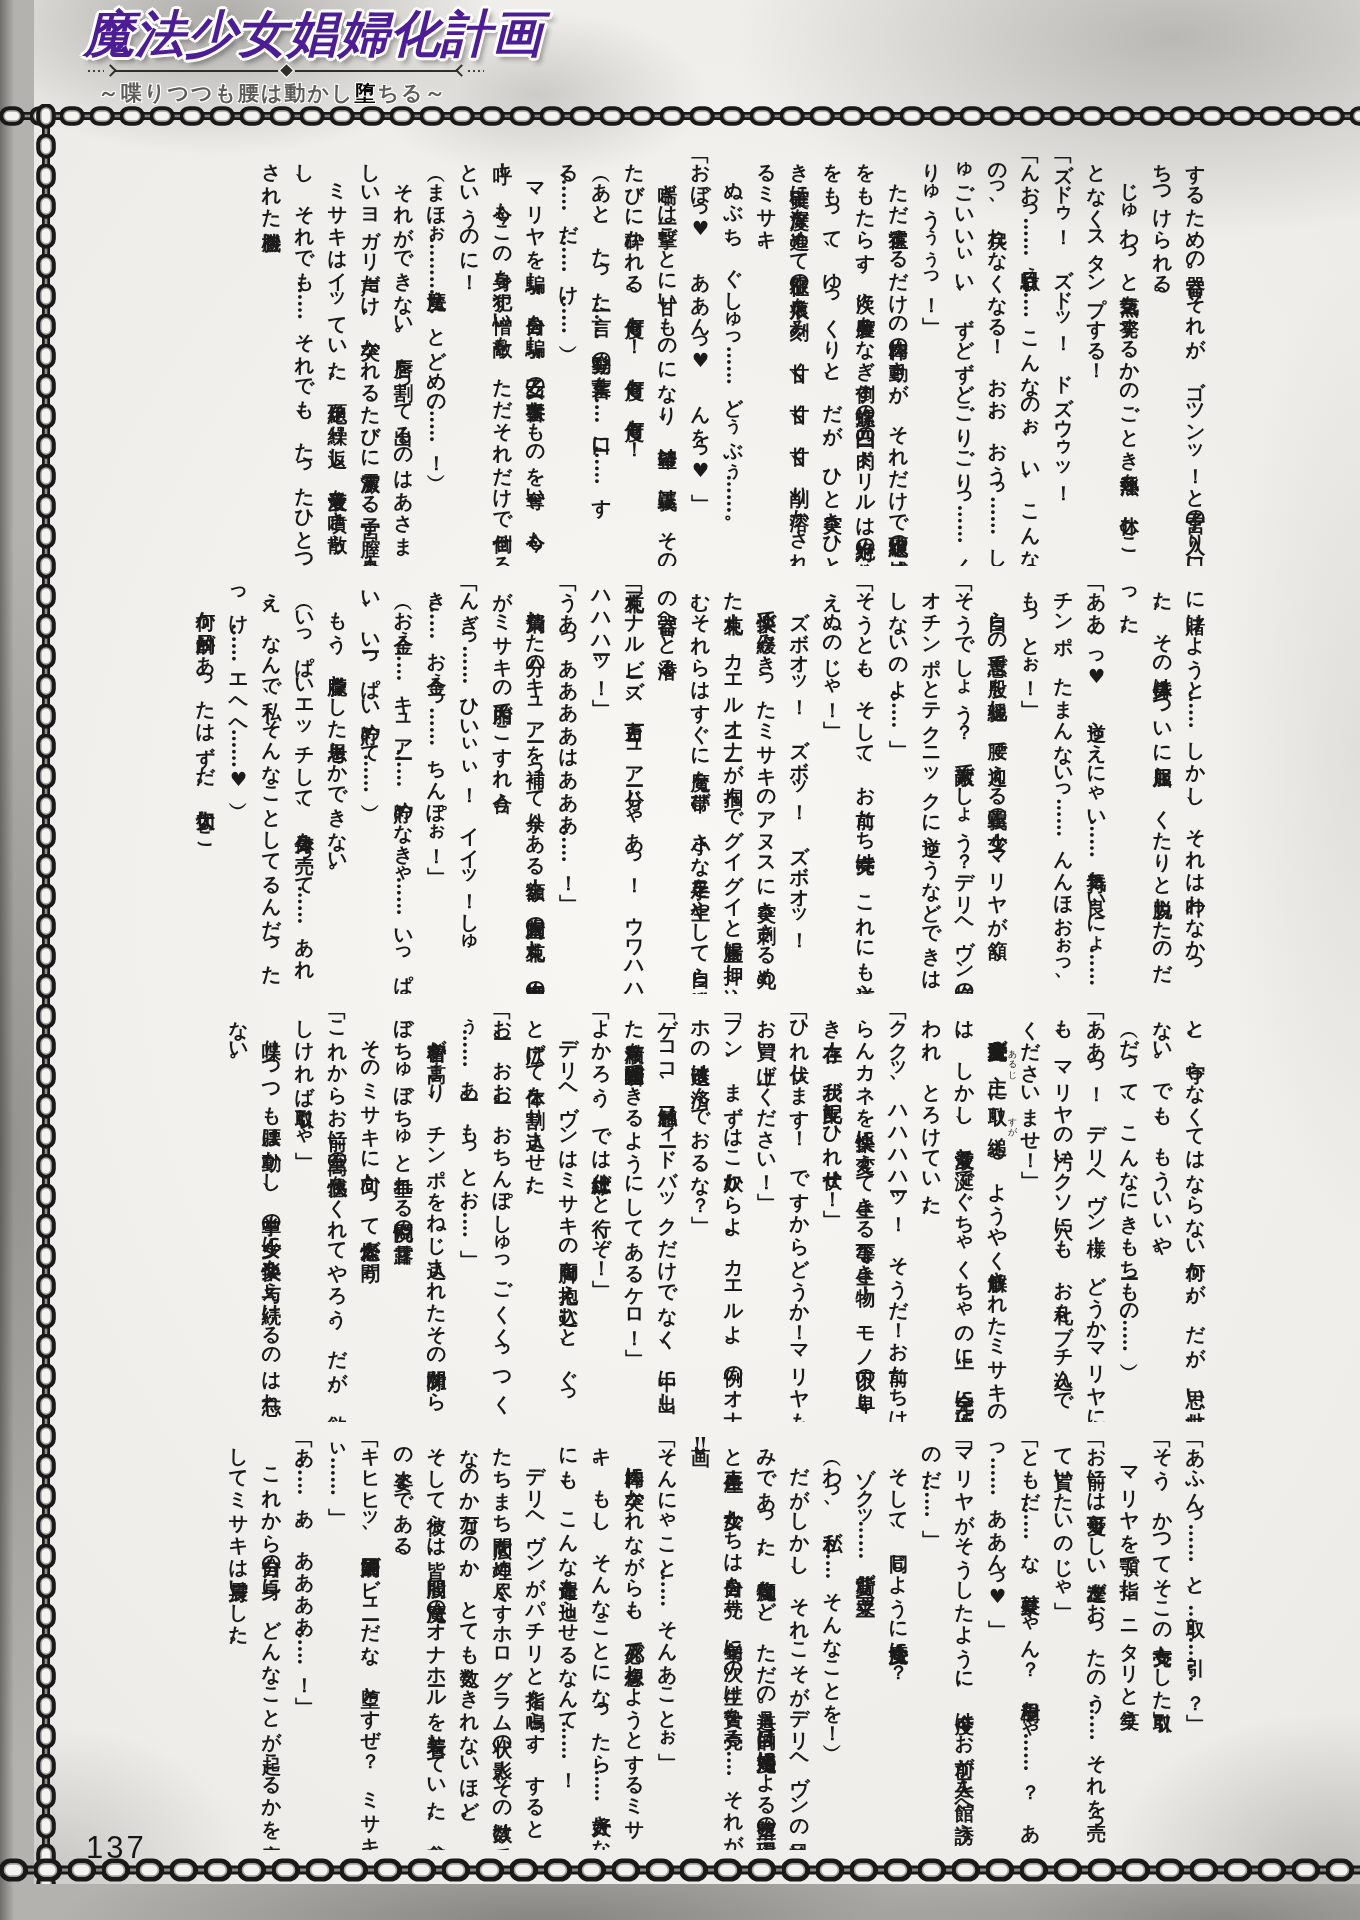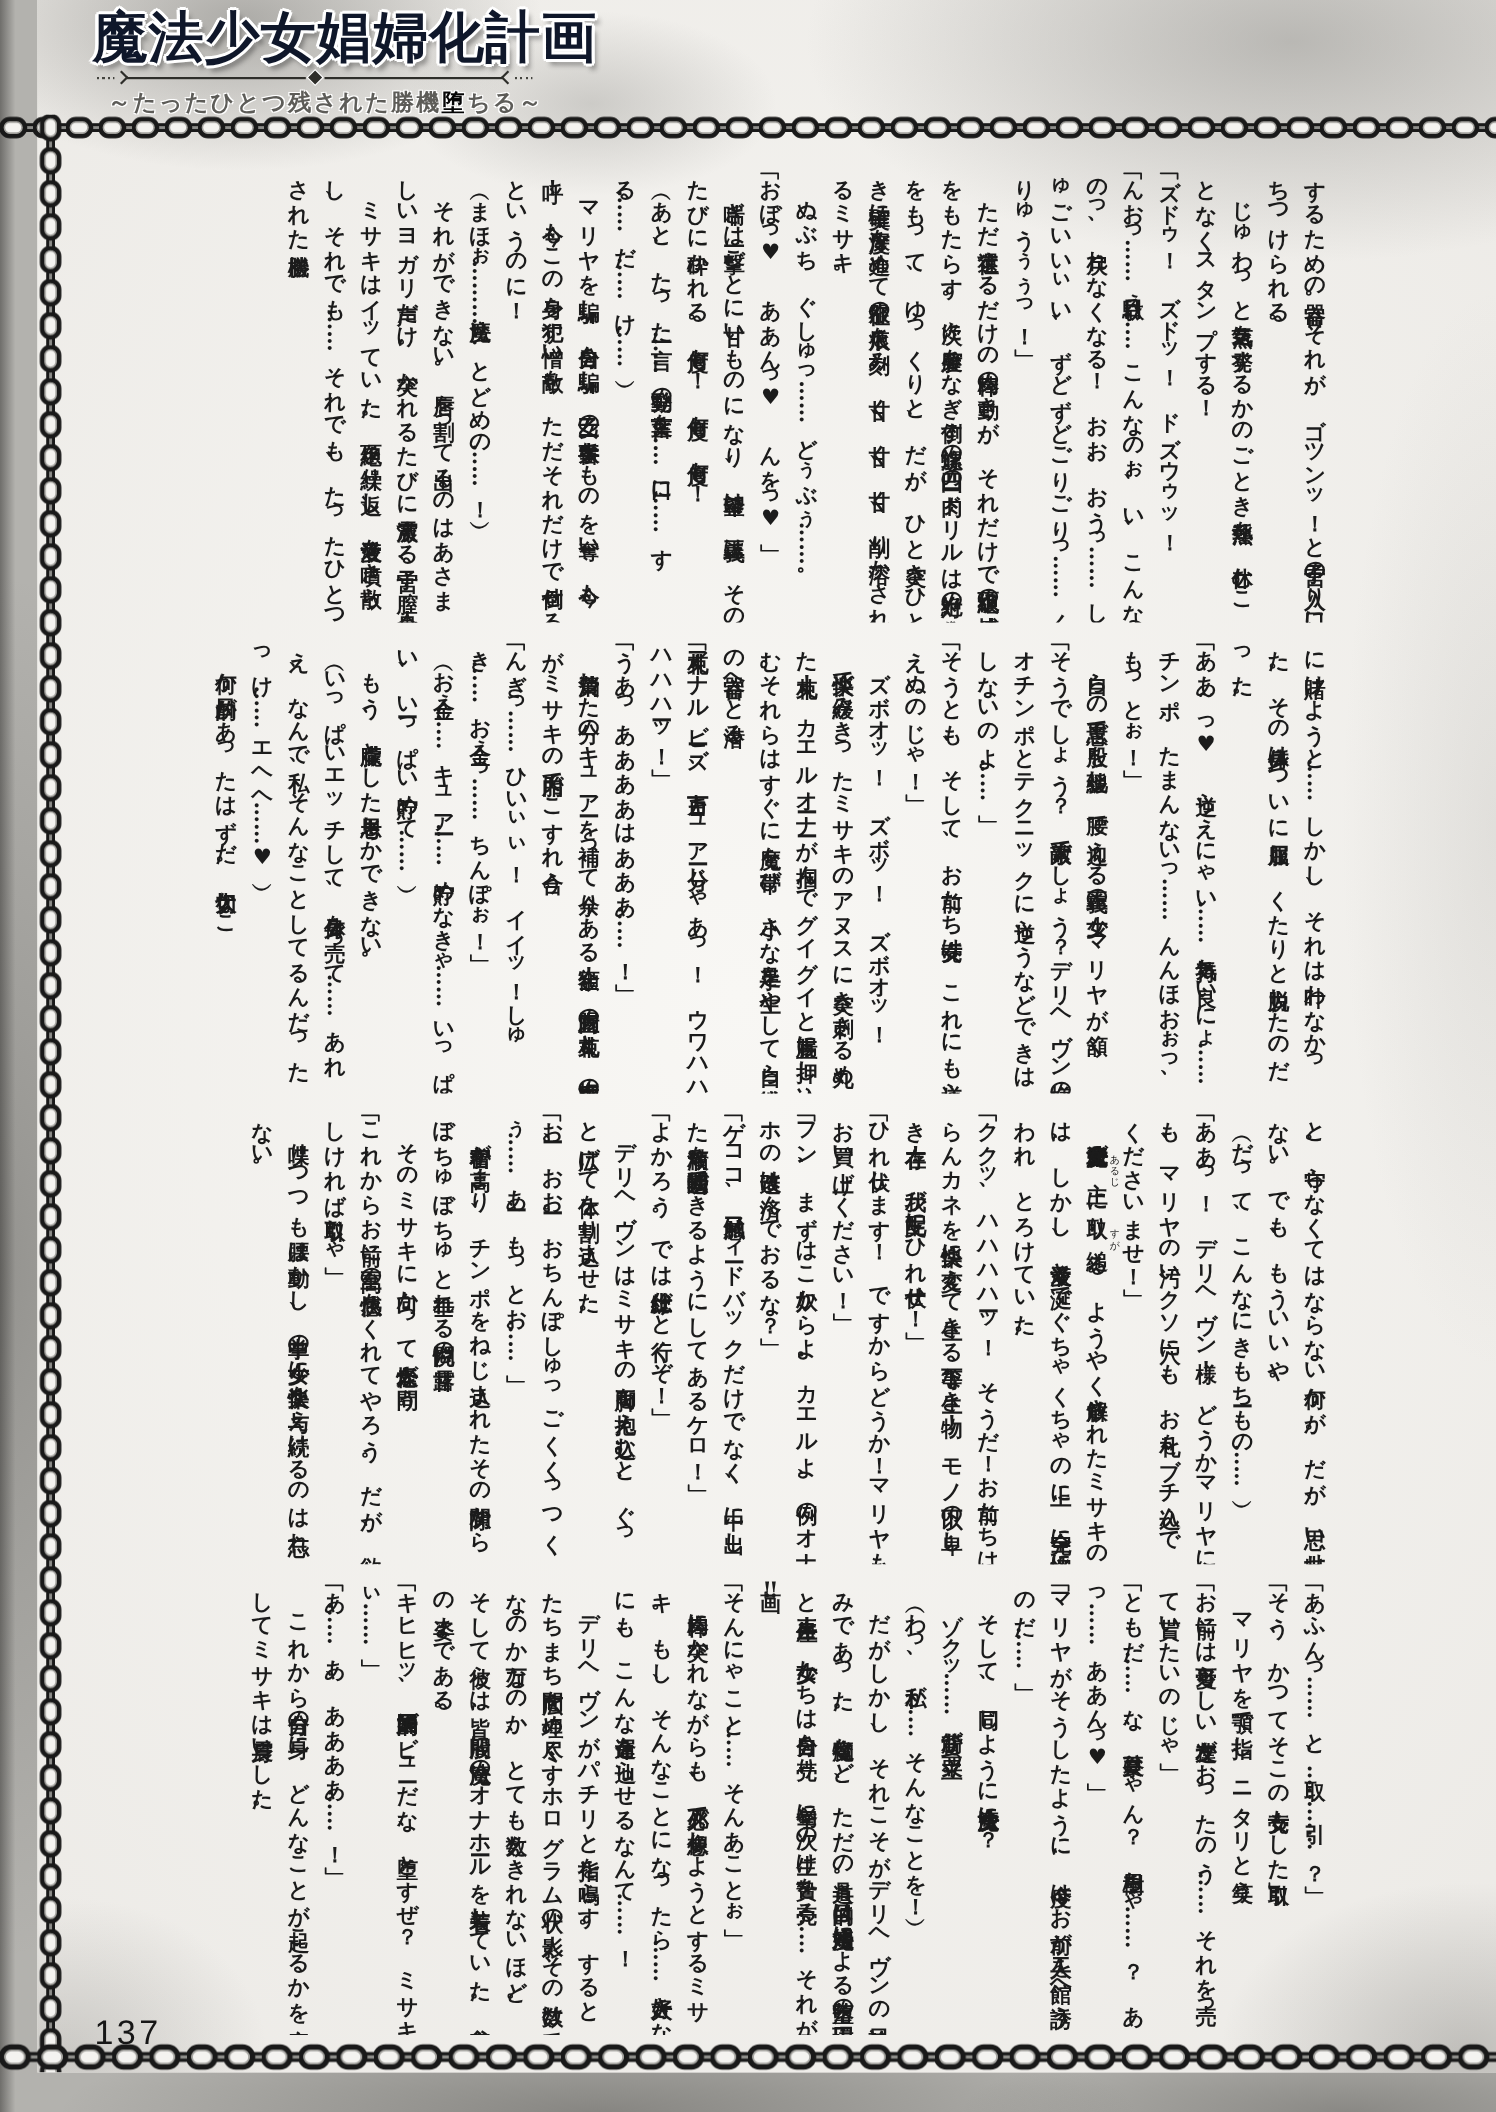--- a/index.html
+++ b/index.html
@@ -25,24 +25,24 @@
       radial-gradient(ellipse 260px 200px at 2% 99%, rgba(140,139,135,.35), transparent 70%),
       radial-gradient(ellipse 1000px 1300px at 48% 48%, #f8f7f4, #eceae6);
   }
   
   .edge-shadow{position:absolute;left:0;top:0;width:14px;height:100%;
     background:linear-gradient(90deg, rgba(55,54,52,.55), rgba(55,54,52,0));}
 
   
   .title-block{position:absolute;left:84px;top:6px;width:420px;}
   .title{
-    font-size:50px;font-weight:bold;color:#0f172a;letter-spacing:1px;line-height:1.1;
+    font-size:50px;font-weight:bold;color:#4c1d95;letter-spacing:1px;line-height:1.1;
     text-shadow:-2px -2px 0 #fff,2px -2px 0 #fff,-2px 2px 0 #fff,2px 2px 0 #fff,
       -3px 0 0 #fff,3px 0 0 #fff,0 -3px 0 #fff,0 3px 0 #fff,4px 5px 5px rgba(40,40,40,.45);
-    margin:0;white-space:nowrap;
+    margin:0;white-space:nowrap;font-style:italic;
   }
   .divider{display:flex;align-items:center;width:400px;margin:5px 0 4px 2px;}
   .divider .dots{width:16px;height:2px;margin:0 2px;
     background:repeating-linear-gradient(90deg,#44443f 0 2px,transparent 2px 5px);}
   .divider .tick{width:7px;height:7px;border-left:2px solid #2e2e2a;border-bottom:2px solid #2e2e2a;}
   .divider .tick.left{transform:rotate(-135deg);}
   .divider .tick.right{transform:rotate(45deg);}
   .divider .line{flex:1;height:2px;background:#2e2e2a;}
   .divider .diamond{width:9px;height:9px;background:#2e2e2a;transform:rotate(45deg);
     margin:0 4px;box-shadow:0 0 0 1px #fff;}
@@ -83,21 +83,21 @@
   <h1 class="title">魔法少女娼婦化計画</h1>
   <div class="divider">
     <span class="dots"></span>
     <span class="tick left"></span>
     <span class="line"></span>
     <span class="diamond"></span>
     <span class="line"></span>
     <span class="tick right"></span>
     <span class="dots"></span>
   </div>
-  <div class="subtitle"><span>～たったひとつ残された勝機</span><span class="emph">堕</span><span>ちる～</span></div>
+  <div class="subtitle"><span>～喋りつつも腰は動かし</span><span class="emph">堕</span><span>ちる～</span></div>
 </header>
 
 <svg class="chain-top" viewBox="0 0 1360 24" preserveAspectRatio="none">
   <defs>
     <pattern id="chA" width="30" height="24" patternUnits="userSpaceOnUse">
       <line x1="18" y1="12" x2="32" y2="12" stroke="#191919" stroke-width="8"></line>
       <line x1="18" y1="12" x2="32" y2="12" stroke="#8e8e8a" stroke-width="2.6"></line>
       <rect x="1.5" y="4.5" width="21" height="15" rx="7.5" fill="#f4f3f0" stroke="#191919" stroke-width="4.6"></rect>
       <rect x="4" y="7" width="16" height="10" rx="5" fill="none" stroke="#a3a29e" stroke-width="1.4"></rect>
     </pattern>

